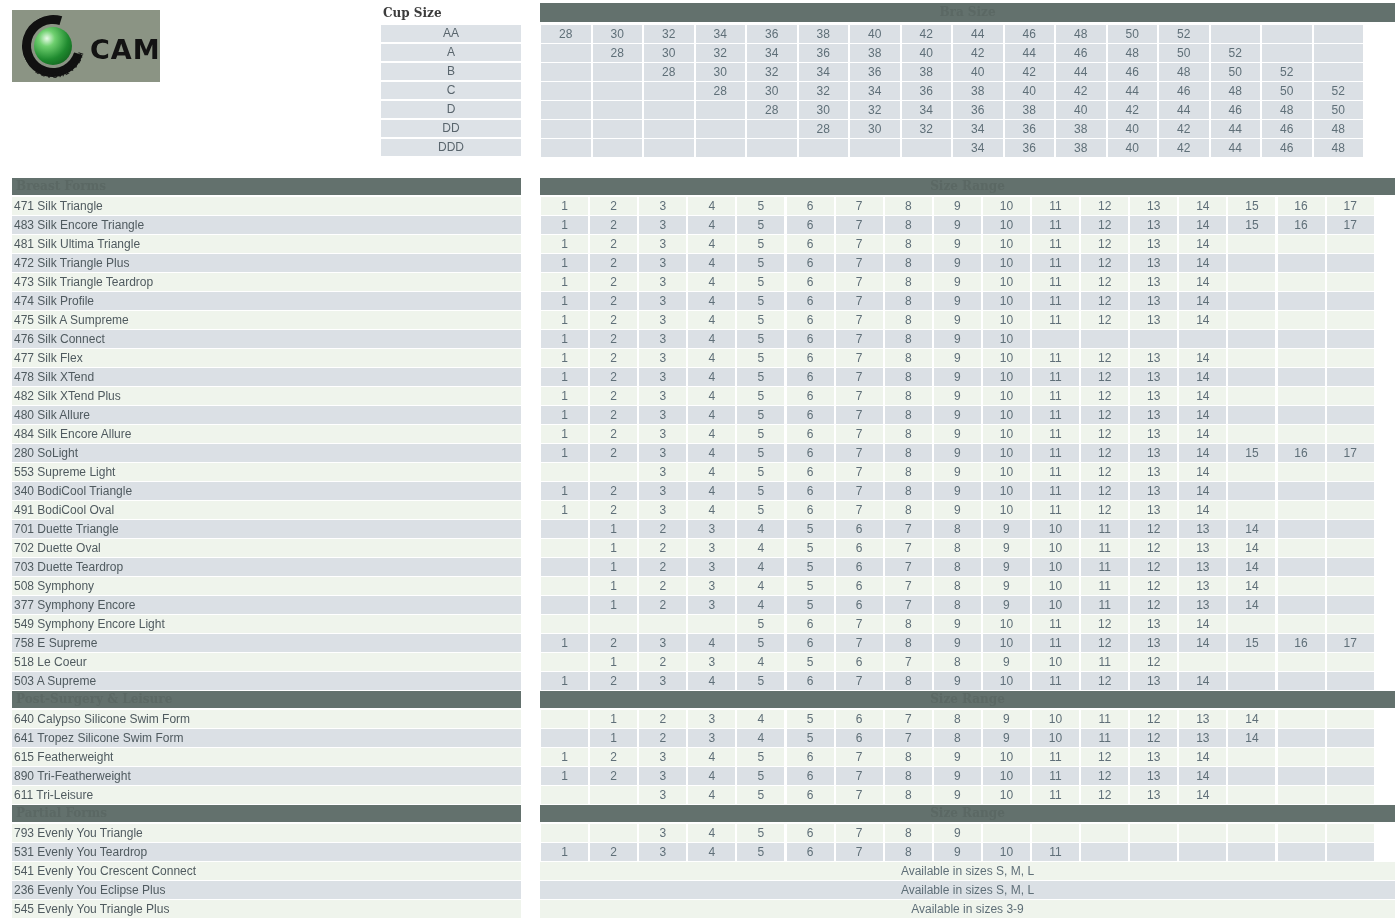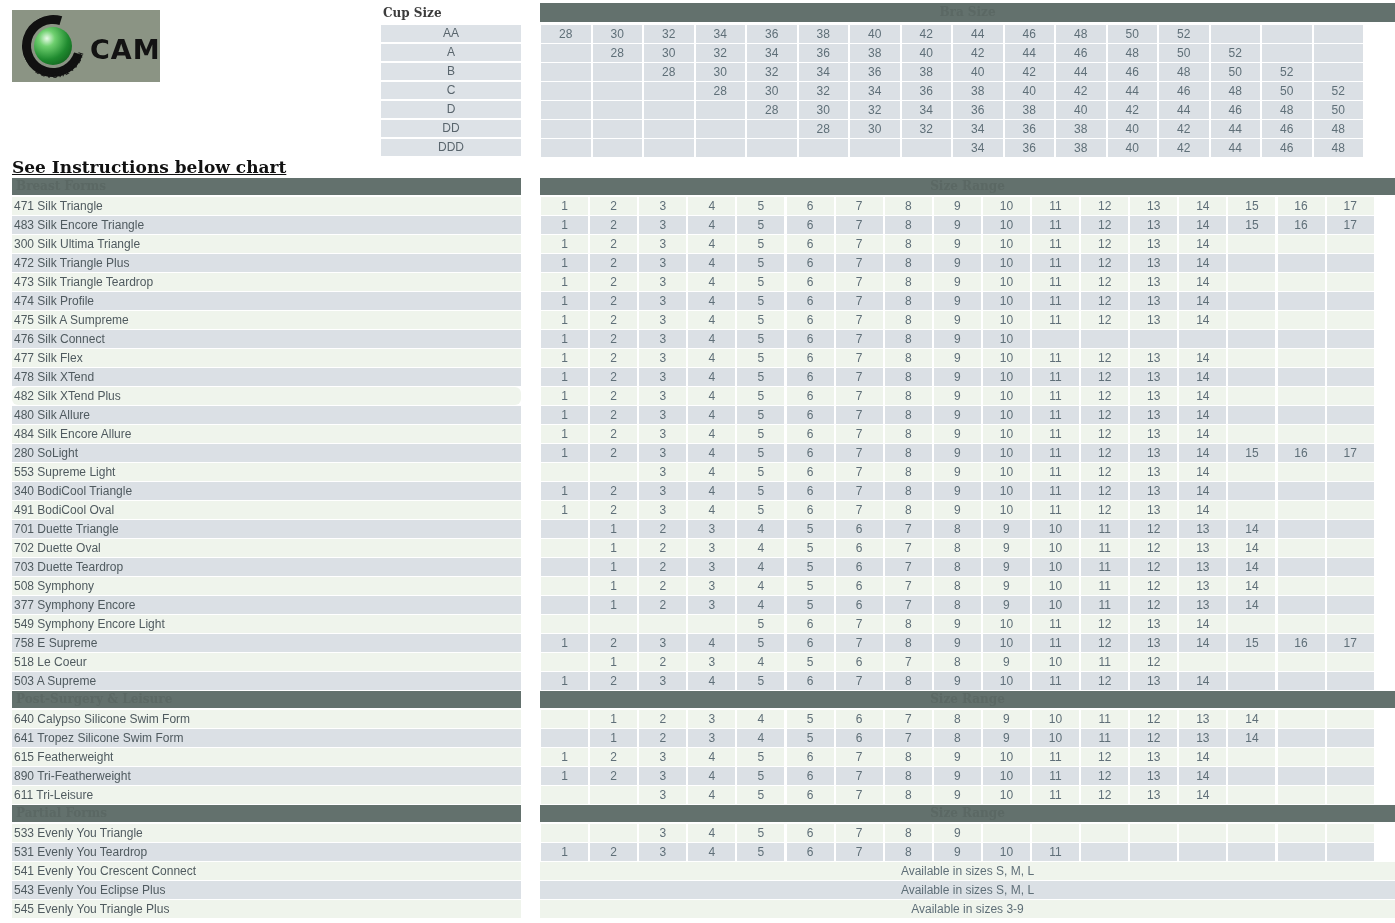--- a/index.html
+++ b/index.html
@@ -123,21 +123,20 @@
     <div class="logo-ball"></div>
     <svg class="logo-arc-text" viewBox="0 0 66 66">
       <defs>
           <path id="arcp" d="M 59,33 A 26,26 0 1 1 33,7" fill="none"></path>
         </defs>
       <text><textPath href="#arcp" startOffset="4%" id="arcTextPath">HEALTHCARE</textPath></text>
     </svg>
     <div class="logo-word">CAMP</div>
   </div>
 
-  <a class="instructions" href="#">See Instructions below chart</a>
 
   <div class="hdr-label" style="left:383px; top:6px;">Cup Size</div>
 
   <div id="region-bra">
       <div class="band" style="left:540px; top:3px; width:855px; height:19px;"></div>
       <div class="band-title center" style="left:540px; top:4px; width:855px;">Bra Size</div>
       <div class="cell plain" style="left:541.0px; top:25px; width:49.5px;">28</div>
       <div class="cell plain" style="left:592.5px; top:25px; width:49.5px;">30</div>
       <div class="cell plain" style="left:644.0px; top:25px; width:49.5px;">32</div>
       <div class="cell plain" style="left:695.5px; top:25px; width:49.5px;">34</div>
@@ -293,21 +292,21 @@
       <div class="cell dark" style="left:884.7px; top:216px; width:47.1px;">8</div>
       <div class="cell dark" style="left:933.8px; top:216px; width:47.1px;">9</div>
       <div class="cell dark" style="left:982.9px; top:216px; width:47.1px;">10</div>
       <div class="cell dark" style="left:1032.0px; top:216px; width:47.1px;">11</div>
       <div class="cell dark" style="left:1081.1px; top:216px; width:47.1px;">12</div>
       <div class="cell dark" style="left:1130.2px; top:216px; width:47.1px;">13</div>
       <div class="cell dark" style="left:1179.3px; top:216px; width:47.1px;">14</div>
       <div class="cell dark" style="left:1228.4px; top:216px; width:47.1px;">15</div>
       <div class="cell dark" style="left:1277.5px; top:216px; width:47.1px;">16</div>
       <div class="cell dark" style="left:1326.6px; top:216px; width:47.1px;">17</div>
-      <div class="namecell light" style="top:235px;">300 Silk Ultima Triangle</div>
+      <div class="namecell light" style="top:235px;">481 Silk Ultima Triangle</div>
       <div class="cell light" style="left:541.0px; top:235px; width:47.1px;">1</div>
       <div class="cell light" style="left:590.1px; top:235px; width:47.1px;">2</div>
       <div class="cell light" style="left:639.2px; top:235px; width:47.1px;">3</div>
       <div class="cell light" style="left:688.3px; top:235px; width:47.1px;">4</div>
       <div class="cell light" style="left:737.4px; top:235px; width:47.1px;">5</div>
       <div class="cell light" style="left:786.5px; top:235px; width:47.1px;">6</div>
       <div class="cell light" style="left:835.6px; top:235px; width:47.1px;">7</div>
       <div class="cell light" style="left:884.7px; top:235px; width:47.1px;">8</div>
       <div class="cell light" style="left:933.8px; top:235px; width:47.1px;">9</div>
       <div class="cell light" style="left:982.9px; top:235px; width:47.1px;">10</div>
@@ -437,21 +436,21 @@
       <div class="cell dark" style="left:884.7px; top:368px; width:47.1px;">8</div>
       <div class="cell dark" style="left:933.8px; top:368px; width:47.1px;">9</div>
       <div class="cell dark" style="left:982.9px; top:368px; width:47.1px;">10</div>
       <div class="cell dark" style="left:1032.0px; top:368px; width:47.1px;">11</div>
       <div class="cell dark" style="left:1081.1px; top:368px; width:47.1px;">12</div>
       <div class="cell dark" style="left:1130.2px; top:368px; width:47.1px;">13</div>
       <div class="cell dark" style="left:1179.3px; top:368px; width:47.1px;">14</div>
       <div class="cell dark" style="left:1228.4px; top:368px; width:47.1px;"></div>
       <div class="cell dark" style="left:1277.5px; top:368px; width:47.1px;"></div>
       <div class="cell dark" style="left:1326.6px; top:368px; width:47.1px;"></div>
-      <div class="namecell light" style="top:387px;border-radius:6px;">482 Silk XTend Plus</div>
+      <div class="namecell light" style="top:387px;">482 Silk XTend Plus</div>
       <div class="cell light" style="left:541.0px; top:387px; width:47.1px;">1</div>
       <div class="cell light" style="left:590.1px; top:387px; width:47.1px;">2</div>
       <div class="cell light" style="left:639.2px; top:387px; width:47.1px;">3</div>
       <div class="cell light" style="left:688.3px; top:387px; width:47.1px;">4</div>
       <div class="cell light" style="left:737.4px; top:387px; width:47.1px;">5</div>
       <div class="cell light" style="left:786.5px; top:387px; width:47.1px;">6</div>
       <div class="cell light" style="left:835.6px; top:387px; width:47.1px;">7</div>
       <div class="cell light" style="left:884.7px; top:387px; width:47.1px;">8</div>
       <div class="cell light" style="left:933.8px; top:387px; width:47.1px;">9</div>
       <div class="cell light" style="left:982.9px; top:387px; width:47.1px;">10</div>
@@ -823,21 +822,21 @@
       <div class="cell light" style="left:1081.1px; top:786px; width:47.1px;">12</div>
       <div class="cell light" style="left:1130.2px; top:786px; width:47.1px;">13</div>
       <div class="cell light" style="left:1179.3px; top:786px; width:47.1px;">14</div>
       <div class="cell light" style="left:1228.4px; top:786px; width:47.1px;"></div>
       <div class="cell light" style="left:1277.5px; top:786px; width:47.1px;"></div>
       <div class="cell light" style="left:1326.6px; top:786px; width:47.1px;"></div>
       <div class="band" style="left:12px; top:805px; width:509px; height:17px;"></div>
       <div class="band-title" style="left:16px; top:805px; width:505px; line-height:17px;">Partial Forms</div>
       <div class="band" style="left:540px; top:805px; width:855px; height:17px;"></div>
       <div class="band-title center" style="left:540px; top:805px; width:855px; line-height:17px;">Size Range</div>
-      <div class="namecell light" style="top:824px;">533 Evenly You Triangle</div>
+      <div class="namecell light" style="top:824px;">793 Evenly You Triangle</div>
       <div class="cell light" style="left:541.0px; top:824px; width:47.1px;"></div>
       <div class="cell light" style="left:590.1px; top:824px; width:47.1px;"></div>
       <div class="cell light" style="left:639.2px; top:824px; width:47.1px;">3</div>
       <div class="cell light" style="left:688.3px; top:824px; width:47.1px;">4</div>
       <div class="cell light" style="left:737.4px; top:824px; width:47.1px;">5</div>
       <div class="cell light" style="left:786.5px; top:824px; width:47.1px;">6</div>
       <div class="cell light" style="left:835.6px; top:824px; width:47.1px;">7</div>
       <div class="cell light" style="left:884.7px; top:824px; width:47.1px;">8</div>
       <div class="cell light" style="left:933.8px; top:824px; width:47.1px;">9</div>
       <div class="cell light" style="left:982.9px; top:824px; width:47.1px;"></div>
@@ -861,19 +860,19 @@
       <div class="cell dark" style="left:982.9px; top:843px; width:47.1px;">10</div>
       <div class="cell dark" style="left:1032.0px; top:843px; width:47.1px;">11</div>
       <div class="cell dark" style="left:1081.1px; top:843px; width:47.1px;"></div>
       <div class="cell dark" style="left:1130.2px; top:843px; width:47.1px;"></div>
       <div class="cell dark" style="left:1179.3px; top:843px; width:47.1px;"></div>
       <div class="cell dark" style="left:1228.4px; top:843px; width:47.1px;"></div>
       <div class="cell dark" style="left:1277.5px; top:843px; width:47.1px;"></div>
       <div class="cell dark" style="left:1326.6px; top:843px; width:47.1px;"></div>
       <div class="namecell light" style="top:862px;">541 Evenly You Crescent Connect</div>
       <div class="noteRow light" style="left:540px; top:862px; width:855px; background:#eff4ec;">Available in sizes S, M, L</div>
-      <div class="namecell dark" style="top:881px;">543 Evenly You Eclipse Plus</div>
+      <div class="namecell dark" style="top:881px;">236 Evenly You Eclipse Plus</div>
       <div class="noteRow dark" style="left:540px; top:881px; width:855px; background:#dbe0e5;">Available in sizes S, M, L</div>
       <div class="namecell light" style="top:900px;">545 Evenly You Triangle Plus</div>
       <div class="noteRow light" style="left:540px; top:900px; width:855px; background:#eff4ec;">Available in sizes 3-9</div>
     </div>
 
 </div>
 
 </body></html>

